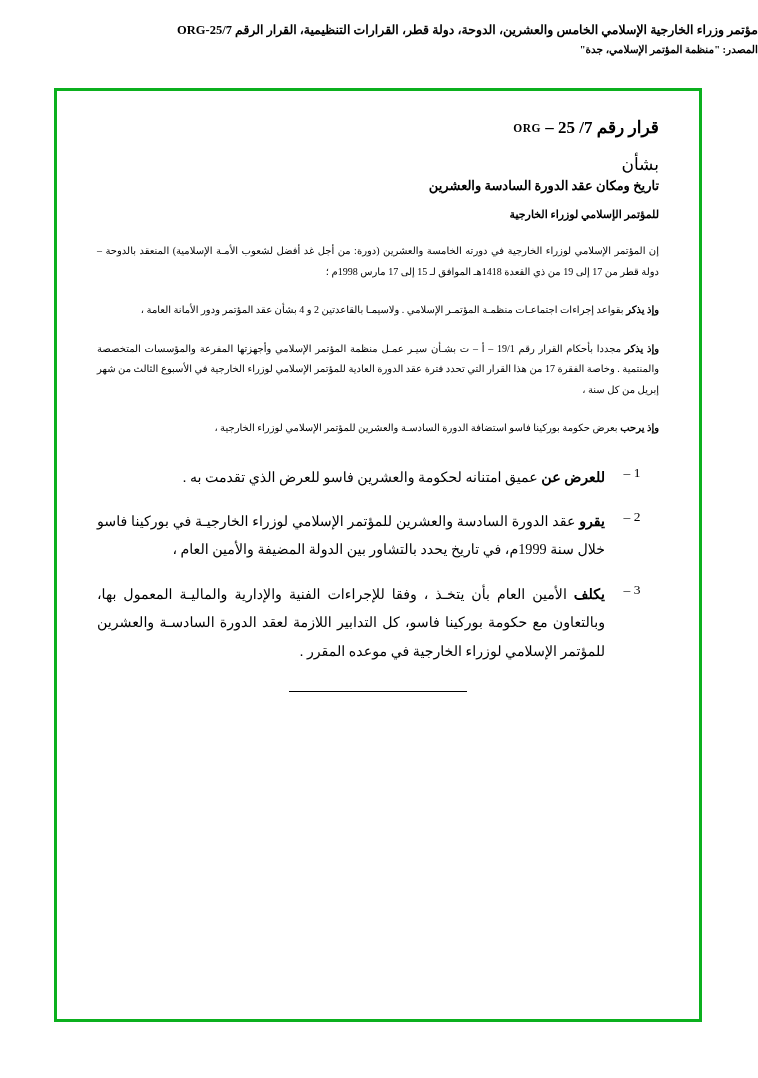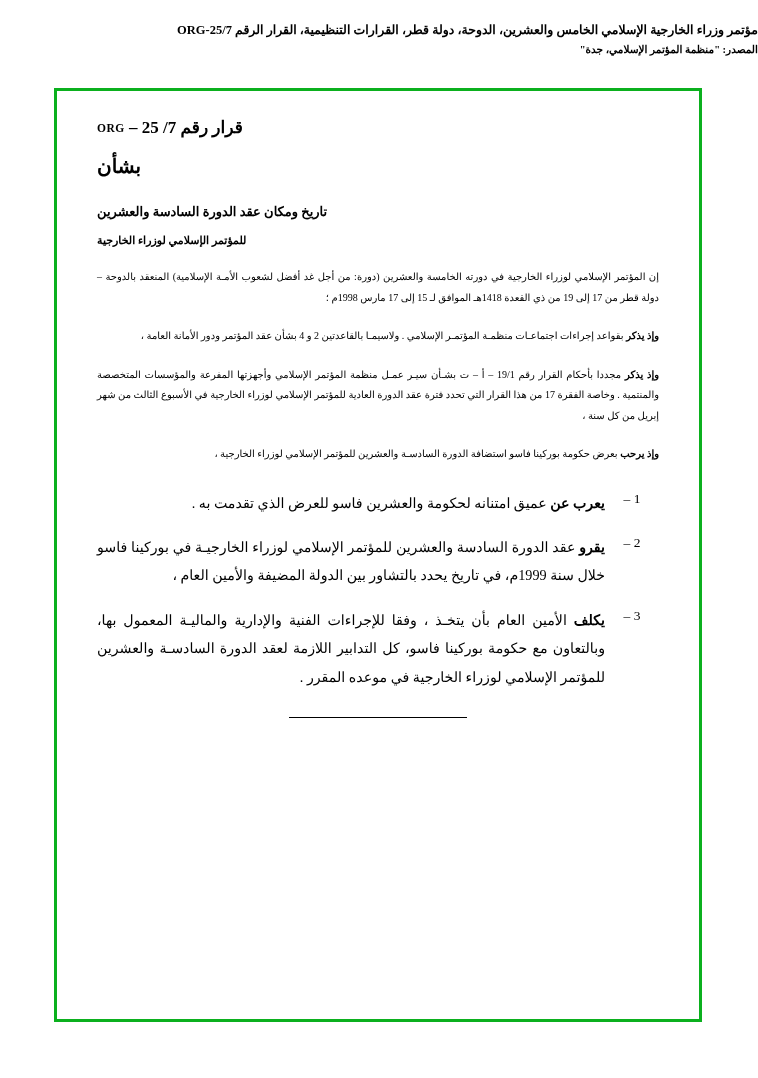--- a/index.html
+++ b/index.html
@@ -50,38 +50,38 @@
     border: 3px solid #0bb01e;
     box-sizing: border-box;
     background: #ffffff;
   }
   .frame-inner {
     padding: 26px 40px 10px 40px;
     direction: rtl;
   }
   
   .title-block {
-    text-align: left;
+    text-align: right;
   }
   .res-no {
     font-size: 17px;
     font-weight: bold;
     letter-spacing: 0.3px;
     margin-bottom: 16px;
   }
   .res-no .org {
     font-size: 11.5px;
     font-weight: bold;
     vertical-align: 1px;
     letter-spacing: 0.5px;
   }
   .about {
-    font-size: 20px;
-    font-weight: bold;
-    margin-bottom: 26px;
+    font-size: 17px;
+    font-weight: normal;
+    margin-bottom: 3px;
   }
   .subject-1 {
     font-size: 13px;
     font-weight: bold;
     letter-spacing: 0.6px;
     margin-bottom: 14px;
   }
   .subject-2 {
     font-size: 11px;
     font-weight: bold;
@@ -179,21 +179,21 @@
           <span class="lead-bold">وإذ يرحب</span>
           <span>بعرض حكومة بوركينا فاسو استضافة الدورة السادسـة والعشرين  للمؤتمر الإسلامي لوزراء الخارجية ،</span>
         </p>
       </div>
 
       <div class="clauses">
 
         <div class="clause">
           <div class="clause-num">1 –</div>
           <div class="clause-body">
-            <span class="clause-verb">يعرب عن</span>
+            <span class="clause-verb">للعرض عن</span>
             <span>عميق امتنانه لحكومة والعشرين فاسو للعرض الذي تقدمت به .</span>
           </div>
         </div>
 
         <div class="clause">
           <div class="clause-num">2 –</div>
           <div class="clause-body">
             <span class="clause-verb">يقرو</span>
             <span>عقد الدورة السادسة والعشرين للمؤتمر الإسلامي لوزراء الخارجيـة في بوركينا فاسو خلال سنة 1999م، في تاريخ يحدد بالتشاور بين الدولة المضيفة والأمين العام ،</span>
           </div>

